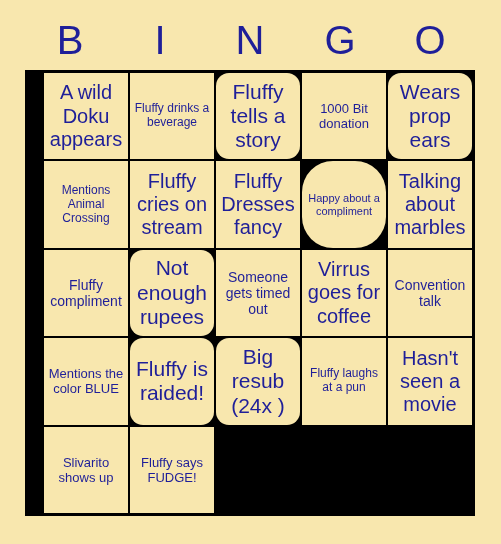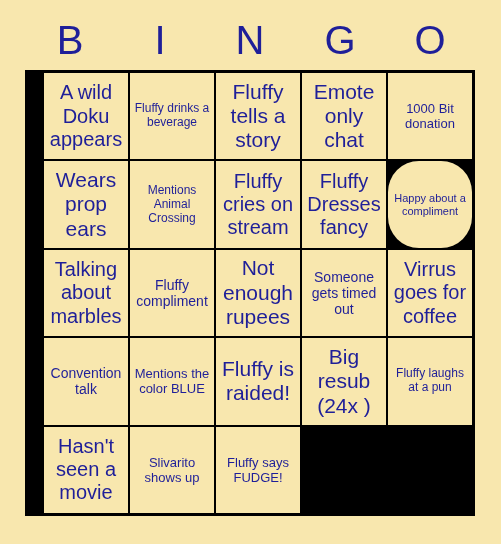--- a/index.html
+++ b/index.html
@@ -67,21 +67,21 @@
     justify-content: center;
     text-align: center;
     padding: 2px 3px;
     box-sizing: border-box;
     line-height: 1.16;
     overflow: hidden;
     word-wrap: break-word;
   }
 
   
-  .fs-xl  { font-size: 21px; }
+  .fs-xl  { font-size: 21px; border-radius: 13px; }
   .fs-lg  { font-size: 20px; }
   .fs-md  { font-size: 13px; }
   .fs-sm  { font-size: 12px; }
   .fs-xs  { font-size: 14px; }
   .fs-xxs { font-size: 11px; border-radius: 31px; }
 </style>
 </head>
 <body>
 
 <div id="card">
@@ -91,21 +91,20 @@
     <div class="hcell">I</div>
     <div class="hcell">N</div>
     <div class="hcell">G</div>
     <div class="hcell">O</div>
   </div>
 
   <div id="grid">
       <div class="cell fs-lg">A wild Doku appears</div>
       <div class="cell fs-sm">Fluffy drinks a beverage</div>
       <div class="cell fs-xl">Fluffy tells a story</div>
-      <div class="cell fs-xl">Emote only chat</div>
       <div class="cell fs-md">1000 Bit donation</div>
       <div class="cell fs-xl">Wears prop ears</div>
       <div class="cell fs-sm">Mentions Animal Crossing</div>
       <div class="cell fs-lg">Fluffy cries on stream</div>
       <div class="cell fs-lg">Fluffy Dresses fancy</div>
       <div class="cell fs-xxs">Happy about a compliment</div>
       <div class="cell fs-lg">Talking about marbles</div>
       <div class="cell fs-xs">Fluffy compliment</div>
       <div class="cell fs-xl">Not enough rupees</div>
       <div class="cell fs-xs">Someone gets timed out</div>

